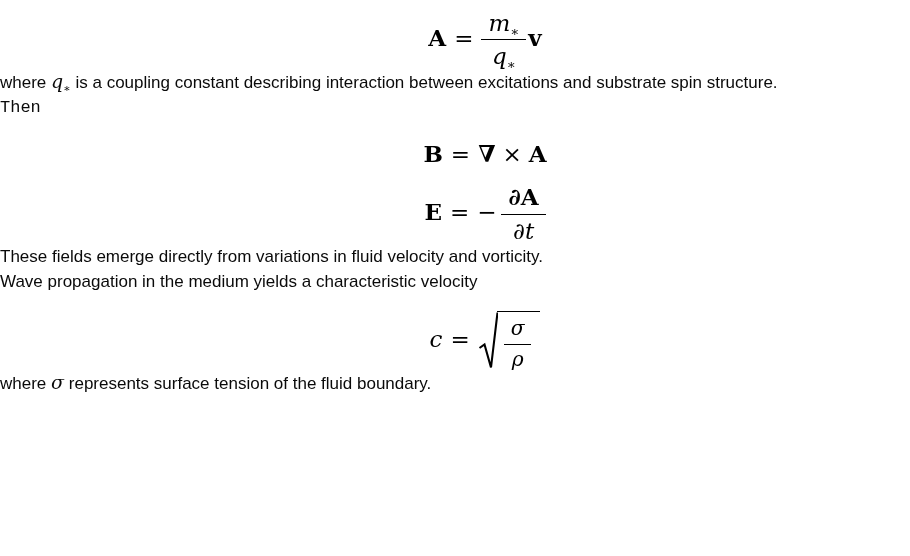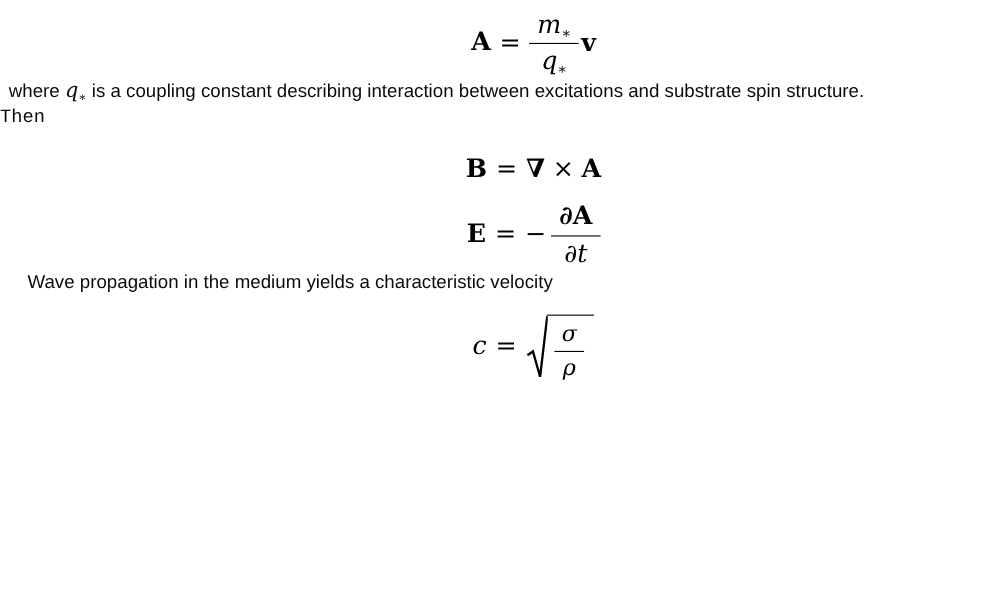--- a/index.html
+++ b/index.html
@@ -11,24 +11,24 @@
     font-size:17px;
     overflow:hidden;
   }
 
   
   p.text {
     margin:0;
     line-height:25px;
     letter-spacing:0;
   }
-  .p-coupling   { margin-top:30px;padding-left:8px; }
+  .p-coupling   { margin-top:30px; }
   .p-then       { margin-top:28px;font-family:Liberation Mono, monospace; }
   .p-fields     { margin-top:26px; }
-  .p-wave       { margin-top:30px;padding-left:25px; }
+  .p-wave       { margin-top:30px; }
   .p-sigma      { margin-top:32px; }
 
   
   .imath {
     font-family:"DejaVu Serif", serif;
     font-style:italic;
     font-size:19px;
     line-height:0;
   }
   .imath sub, .mfrac sub {
@@ -104,26 +104,30 @@
   <p class="text p-then">Then</p>
 
   <div class="math-block eq-b">
     <span class="mbold">B</span><span class="mrel">=</span><span class="mbold">∇</span><span class="mop">×</span><span class="mbold">A</span>
   </div>
 
   <div class="math-block eq-e">
     <span class="mbold">E</span><span class="mrel">=</span><span class="mminus">−</span><span class="mfrac"><span class="num"><span class="mbold">∂</span><span class="mbold">A</span></span><span class="den"><span class="mvar">∂</span><span class="mvar">t</span></span></span>
   </div>
 
+  <p class="text p-fields">These fields emerge directly from variations in fluid velocity and vorticity.</p>
 
   <p class="text p-wave">Wave propagation in the medium yields a characteristic velocity</p>
 
   <div class="math-block eq-c">
     <span class="mvar">c</span><span class="mrel">=</span><span class="msqrt">
         <svg width="20" height="60" viewBox="0 0 20 60">
           <polyline points="1.5,37 6.5,33.5 13,56.5 19.5,1.5" fill="none" stroke="#000" stroke-width="2.1" stroke-linejoin="miter" stroke-linecap="butt"></polyline>
         </svg>
         <span class="radicand"><span class="mfrac"><span class="num"><span class="mvar">σ</span></span><span class="den"><span class="mvar">ρ</span></span></span></span>
       </span>
   </div>
 
+  <p class="text p-sigma"><span>where</span>
+    <span class="imath">σ</span>
+    <span>represents surface tension of the fluid boundary.</span></p>
 
 </main>
 
 </body></html>

